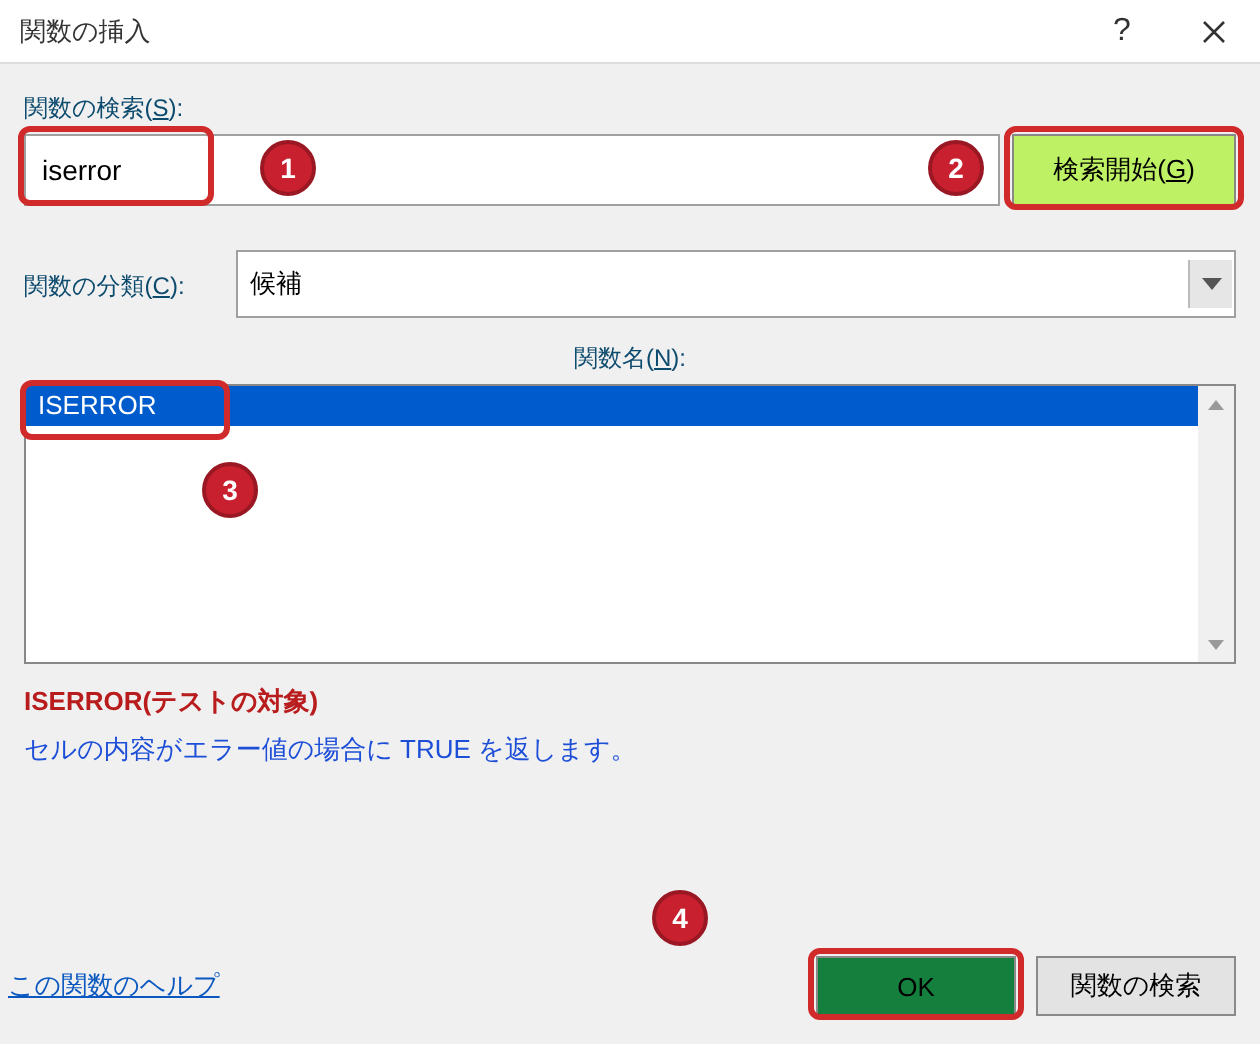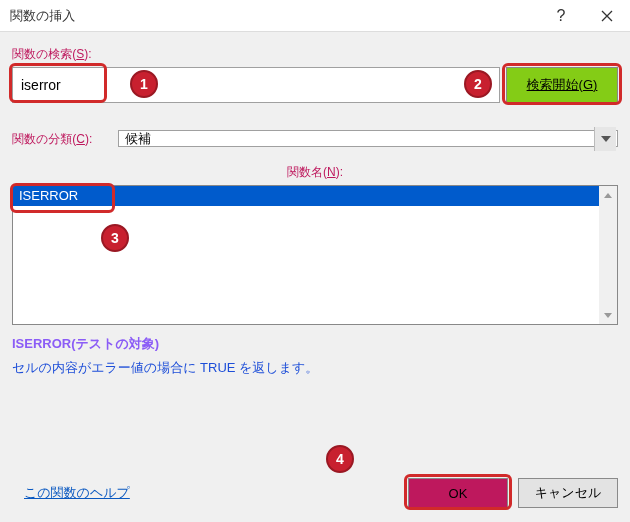--- a/index.html
+++ b/index.html
@@ -24,42 +24,41 @@
   .titlebar .title { font-size: 13px; color: #333; }
   .titlebar .spacer { flex: 1; }
   .tb-btn {
     width: 46px; height: 32px;
     display: flex; align-items: center; justify-content: center;
     font-size: 16px; color: #333;
   }
   .content {
     padding: 8px 12px 0 12px;
   }
-  .lbl { color: #be185d; margin: 6px 0 4px 0; display: block; }
+  .lbl { color: #0c4a6e; margin: 6px 0 4px 0; display: block; }
   .underline { text-decoration: underline; }
   .row { display: flex; align-items: center; gap: 6px; }
   .search-row { position: relative; }
   .search-input {
     flex: 1;
     height: 36px;
     border: 1px solid #a0a0a0;
     background: #fff;
     padding: 4px 8px;
     font-size: 14px;
     font-family: inherit;
   }
   .btn {
     height: 36px;
     border: 1px solid #888;
-    background: #84cc16;
+    background: #bef264;
     padding: 0 14px;
     font-family: inherit;
     font-size: 13px;
     cursor: pointer;
-    text-decoration: underline;
   }
   .btn-search { width: 112px; }
   .red-box {
     position: absolute;
     border: 3px solid #d12a2a;
     border-radius: 6px;
     pointer-events: none;
   }
   .badge {
     position: absolute;
@@ -71,21 +70,21 @@
     font-weight: bold;
     font-size: 14px;
     display: flex; align-items: center; justify-content: center;
     pointer-events: none;
   }
   .category-row { margin-top: 22px; }
   .cat-label { width: 100px; }
   .select-wrap {
     flex: 1; position: relative;
     border: 1px solid #a0a0a0;
-    height: 17px;
+    height: 34px;
     background: #fff;
     display: flex; align-items: center;
   }
   .select-text { flex: 1; padding: 0 6px; font-size: 13px; }
   .select-arrow {
     width: 22px; height: 24px;
     background: #e6e6e6;
     border-left: 1px solid #bbb;
     display: flex; align-items: center; justify-content: center;
     margin-right: 1px;
@@ -119,49 +118,49 @@
     height: 18px;
     display: flex; align-items: center; justify-content: center;
     color: #888;
     font-size: 10px;
   }
   .sb-track { flex: 1; }
   .syntax {
     margin-top: 10px;
     font-weight: bold;
     font-size: 13px;
-    color: #8b5cf6;
+    color: #b91c1c;
   }
   .desc {
     margin-top: 6px;
     font-size: 13px;
     color: #1d4ed8;
   }
   .bottom-row {
     position: absolute;
-    left: 24px; right: 12px; bottom: 14px;
+    left: 4px; right: 12px; bottom: 14px;
     display: flex; align-items: center;
   }
   .help-link {
     color: #0a58c0;
     text-decoration: underline;
     font-size: 13px;
   }
   .bottom-row .spacer { flex: 1; }
   .btn-ok, .btn-cancel {
     height: 30px;
     width: 100px;
     border: 1px solid #8a8a8a;
     background: #e3e3e3;
     font-family: inherit;
     font-size: 13px;
     cursor: pointer;
     margin-left: 10px;
   }
-  .btn-ok { background: #be185d; }
+  .btn-ok { background: #15803d; }
   svg { display: block; }
 </style>
 </head>
 <body>
 
 <div class="titlebar">
   <span class="title">関数の挿入</span>
   <span class="spacer"></span>
   <div class="tb-btn">?</div>
   <div class="tb-btn">
@@ -235,14 +234,14 @@
 
 <div class="badge" style="left:326px; top:445px;">4</div>
 
 <div class="bottom-row">
   <a href="#" class="help-link">この関数のヘルプ</a>
   <span class="spacer"></span>
   <div style="position:relative; display:inline-block;">
     <button class="btn-ok">OK</button>
     <div class="red-box" style="left:6px; top:-4px; width:108px; height:36px;"></div>
   </div>
-  <button class="btn-cancel">キャンセル</button>
+  <button class="btn-cancel">関数の検索</button>
 </div>
 
 </body></html>

